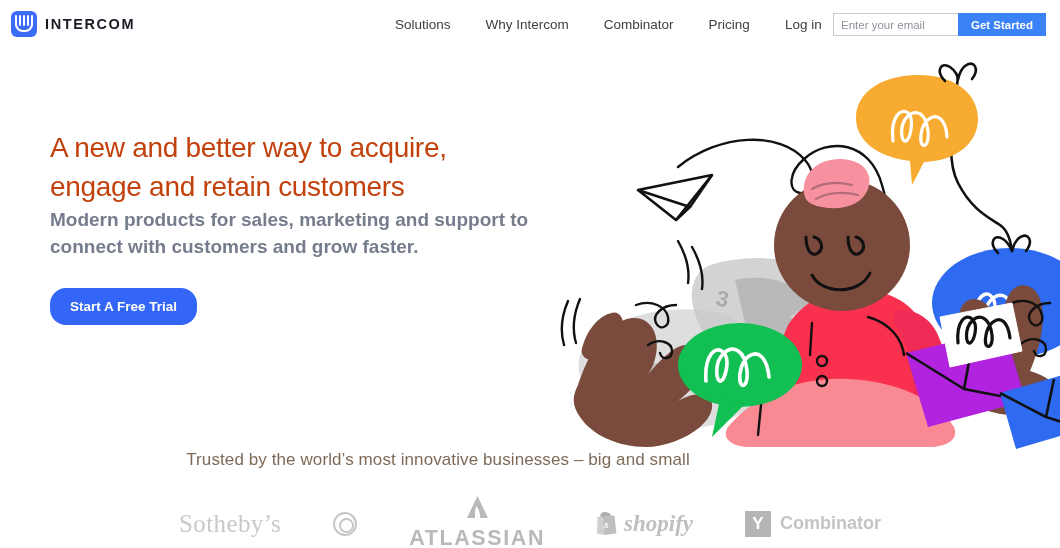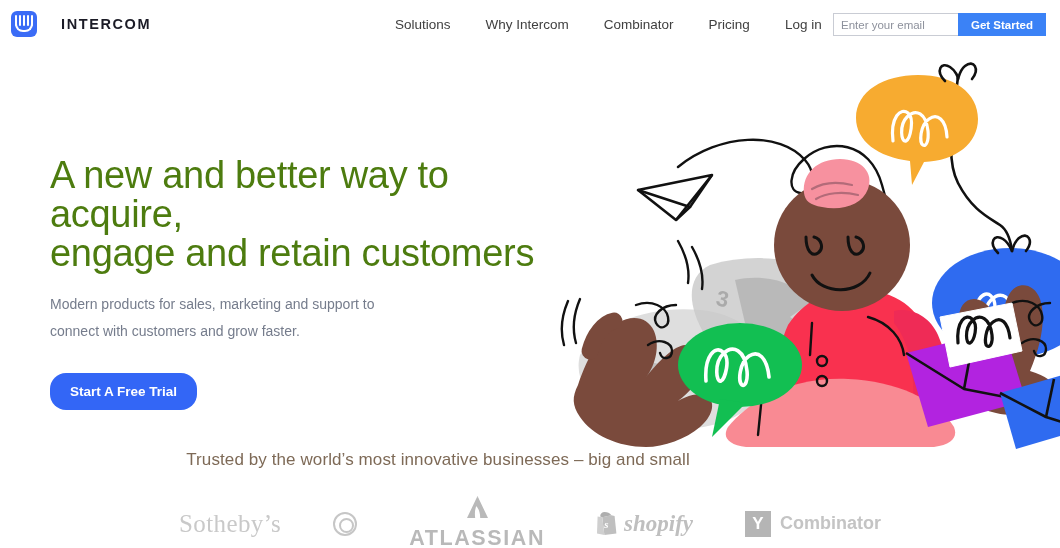--- a/index.html
+++ b/index.html
@@ -32,21 +32,21 @@
   .brand-mark .smile {
     position: absolute; left: 4px; top: 12px; width: 18px; height: 9px;
     border-bottom: 2.4px solid #fff;
     border-left: 2.4px solid #fff;
     border-right: 2.4px solid #fff;
     border-radius: 0 0 8px 8px;
     border-top: none;
     box-sizing: border-box;
   }
   .brand-name {
-    margin-left: 24px;
+    margin-left: 8px;
     font-size: 14.5px; font-weight: bold; letter-spacing: 1.6px;
     color: #1b1b26;
   }
 
   .nav {
     position: absolute; left: 395px; top: 0; height: 48px;
     display: flex; align-items: center; gap: 35px;
   }
   .nav a {
     font-size: 13.5px; color: #404040; text-decoration: none; white-space: nowrap;
@@ -68,26 +68,25 @@
     height: 23px; border: none; cursor: pointer;
     background: #3b82f6; color: #fff;
     font-size: 11.5px; font-weight: bold;
     padding: 0 13px; font-family: "Liberation Sans", sans-serif;
     white-space: nowrap;
   }
 
   
   .hero-copy { position: absolute; left: 50px; top: 128px; width: 500px; }
   .headline {
-    font-size: 38px; line-height: 39px; color: #4d7c0f;
-    font-weight: normal; letter-spacing: -0.3px; margin-top: 28px;
+    font-size: 28px; line-height: 39px; color: #c2410c;
+    font-weight: normal; letter-spacing: -0.3px;
   }
   .subhead {
-    margin-top: 18px;
-    font-size: 14px; line-height: 27px; color: #757c8c; font-weight: normal;
+    font-size: 19px; line-height: 27px; color: #757c8c; font-weight: bold;
   }
   .cta {
     display: inline-block; margin-top: 28px;
     background: #3366f6; color:#fff; border: none; cursor: pointer;
     border-radius: 16px; padding: 11px 20px;
     font-size: 13.5px; font-weight: bold;
     font-family: "Liberation Sans", sans-serif;
   }
 
   

